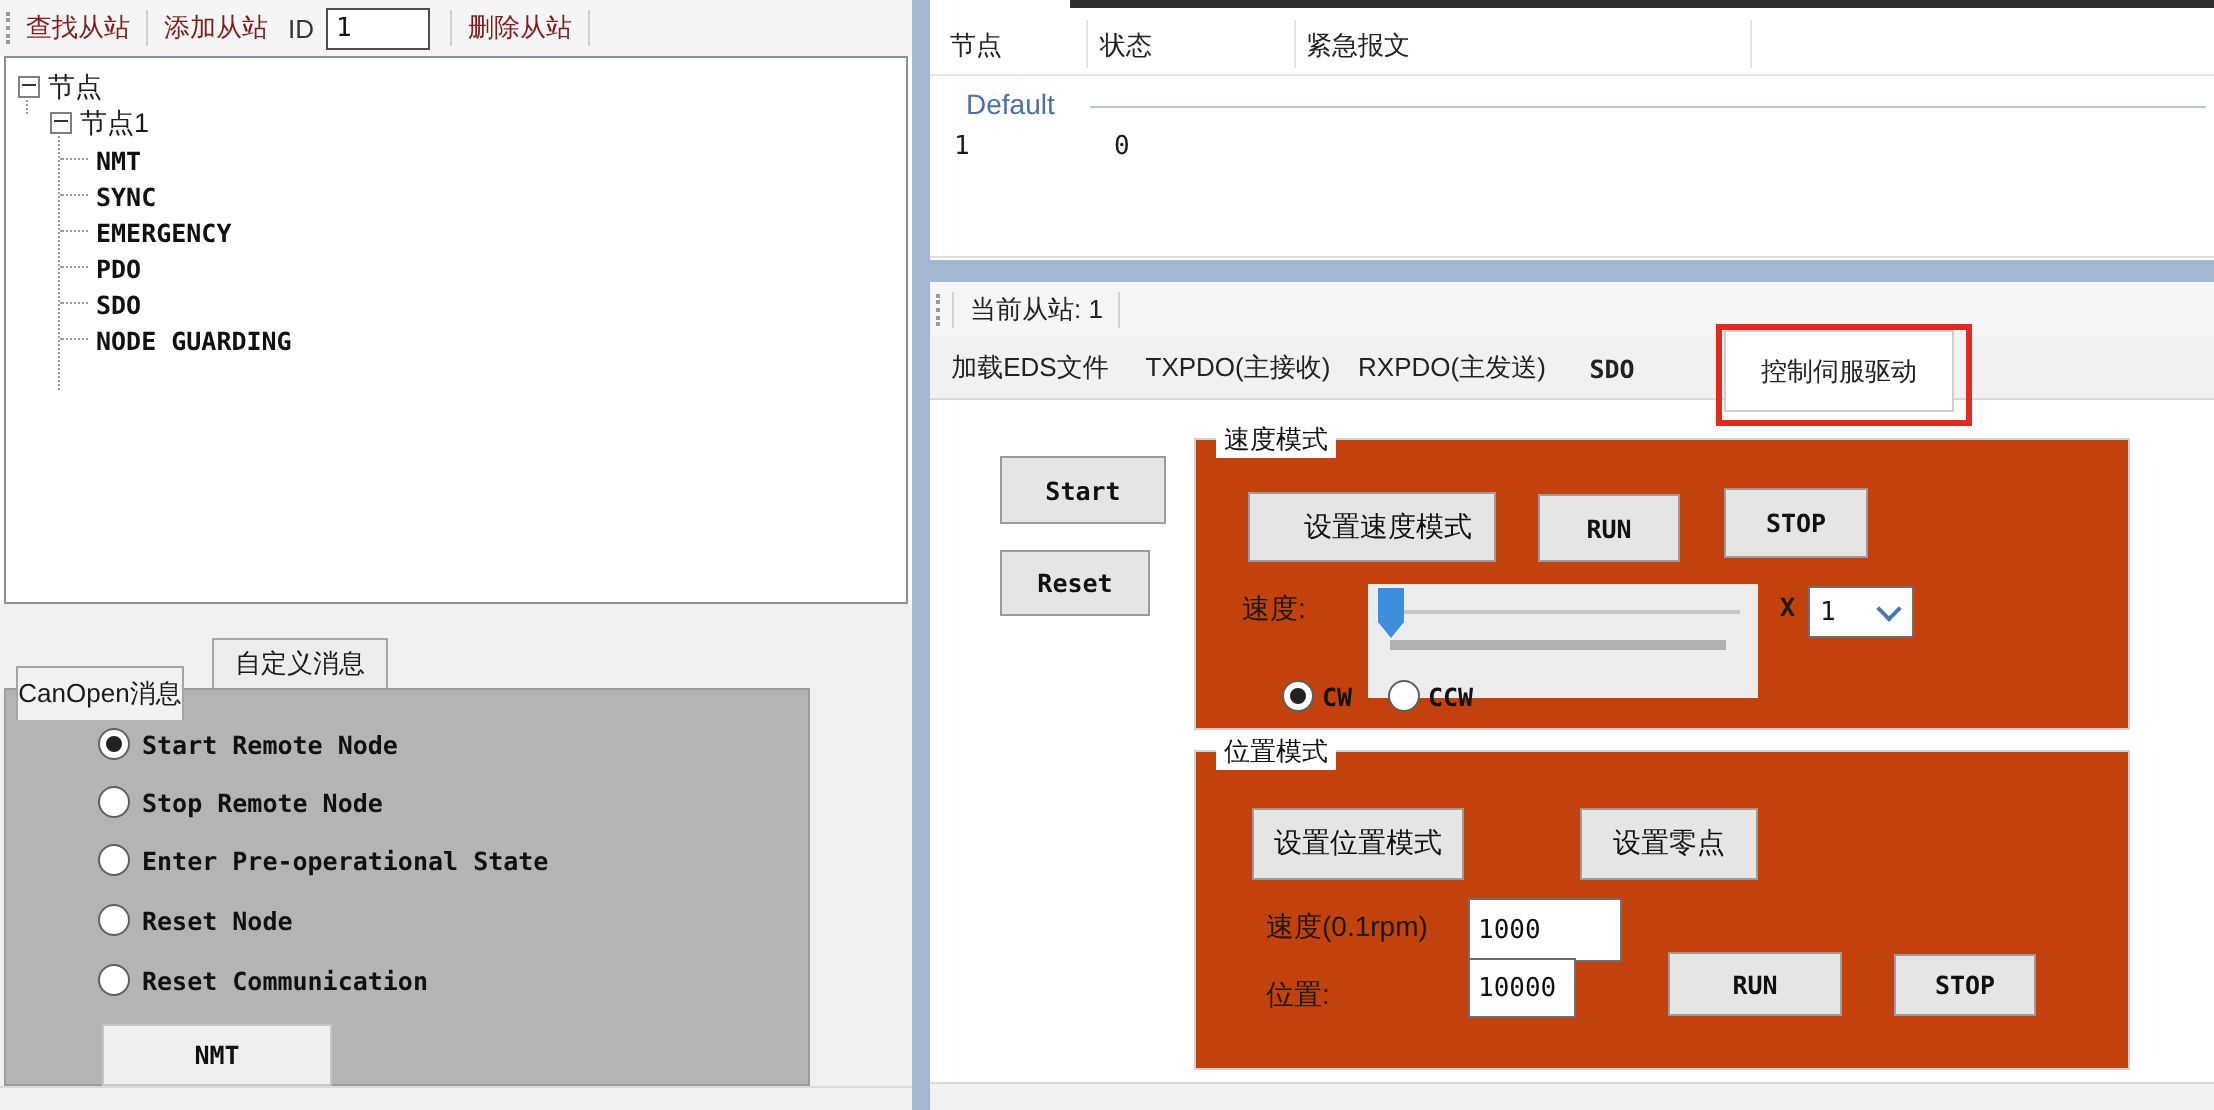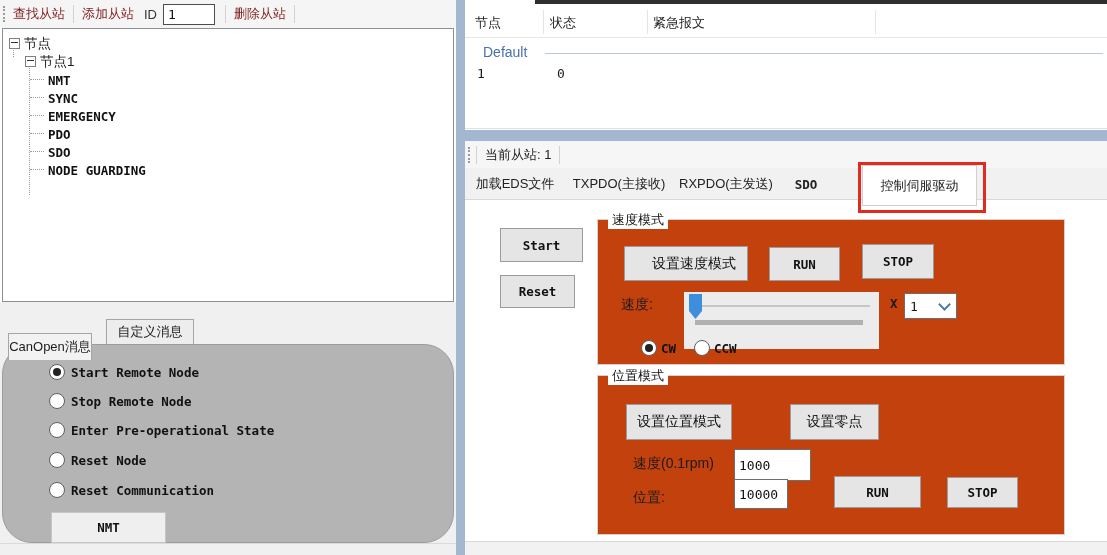--- a/index.html
+++ b/index.html
@@ -93,21 +93,21 @@
 
   <div class="abs" style="left:0;top:302px;width:456px;height:253px;background:#f0f0f0;"></div>
 
   <div class="abs ltab" style="left:8px;top:317px;width:84px;height:27px;background:#f2f2f2;z-index:2;margin-top:16px;">
     <span>CanOpen消息</span>
   </div>
   <div class="abs ltab" style="left:106px;top:319px;width:88px;height:25px;background:#ededed;">
     <span>自定义消息</span>
   </div>
 
-  <div class="abs gray" style="left:2px;top:344px;width:452px;height:199px;border-radius:30px;">
+  <div class="abs gray" style="left:2px;top:344px;width:403px;height:199px;">
 
     <div class="rad sel" style="left:46px;top:19px;"></div>
     <div class="radlab" style="left:68px;top:20px;">Start Remote Node</div>
 
     <div class="rad" style="left:46px;top:48px;"></div>
     <div class="radlab" style="left:68px;top:49px;">Stop Remote Node</div>
 
     <div class="rad" style="left:46px;top:77px;"></div>
     <div class="radlab" style="left:68px;top:78px;">Enter Pre-operational State</div>
 

